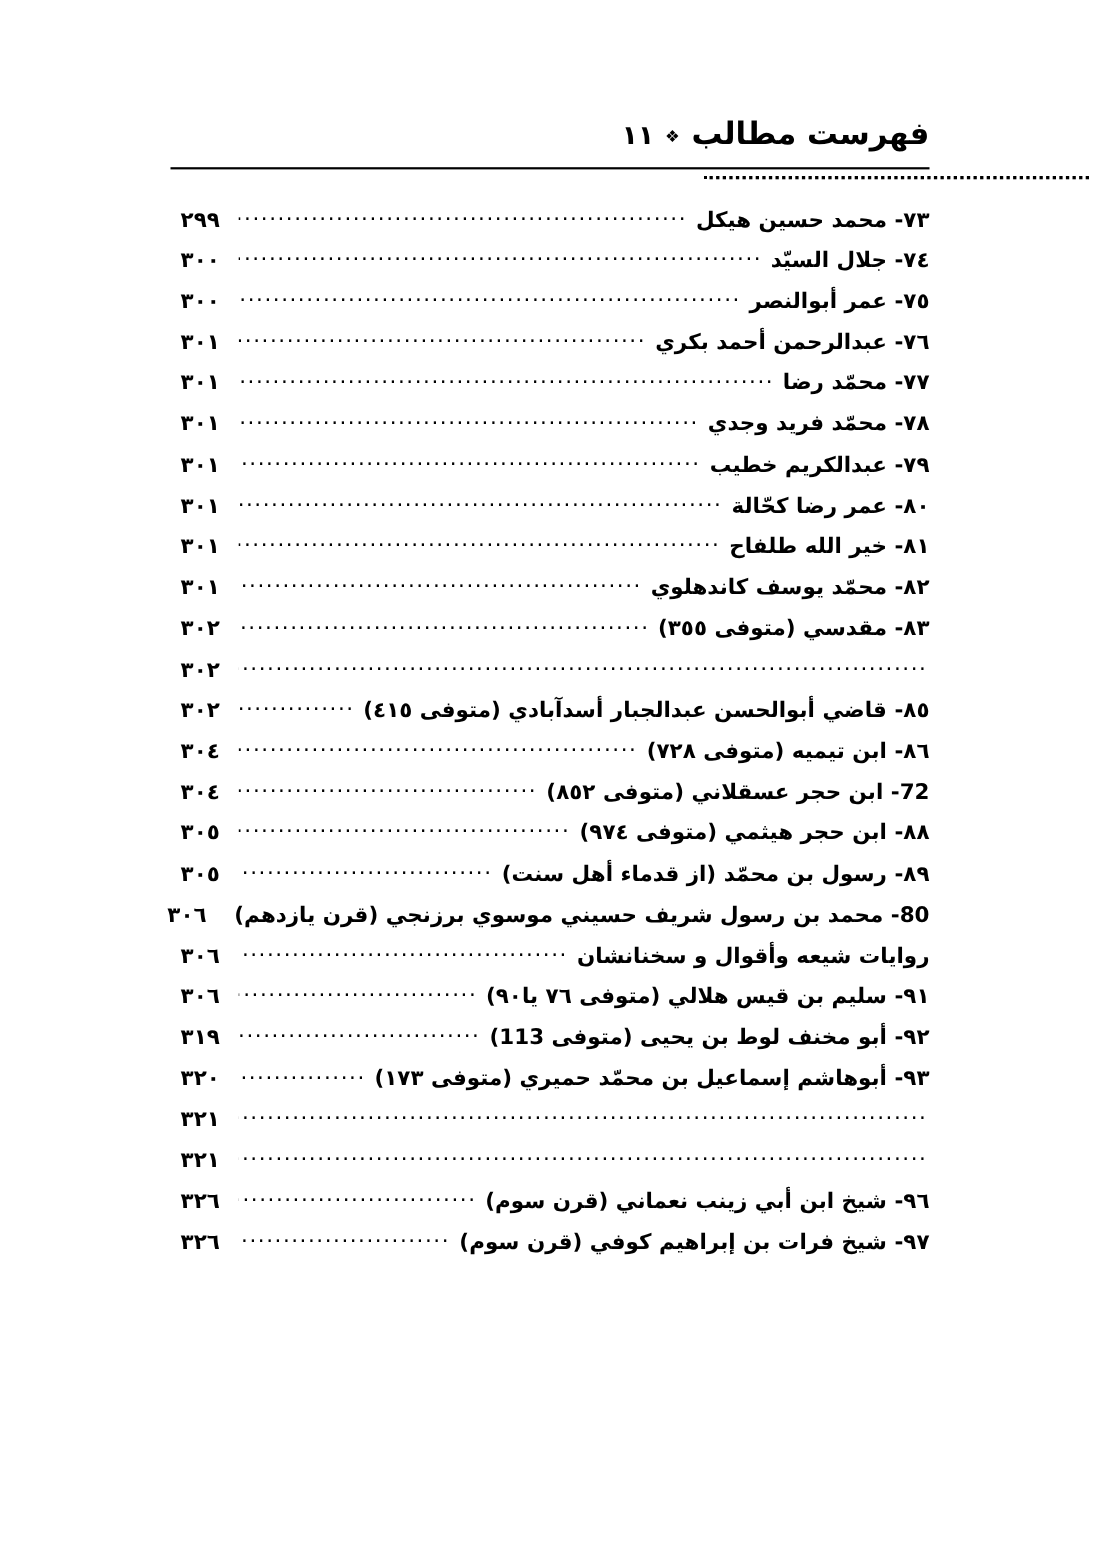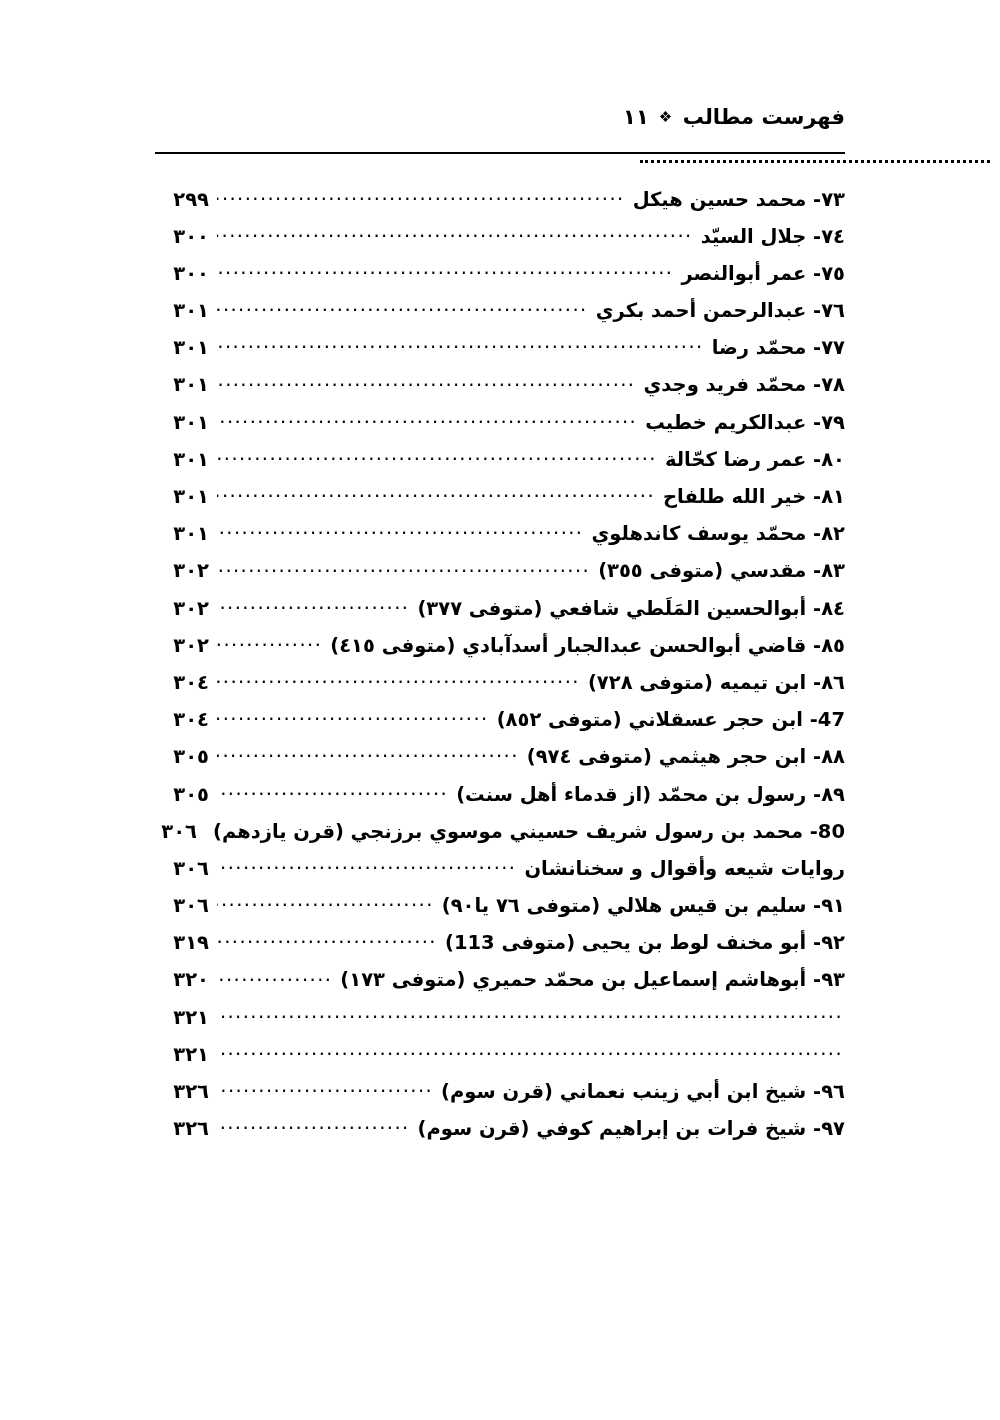--- a/index.html
+++ b/index.html
@@ -36,31 +36,31 @@
     display: flex;
     flex-direction: row;
     align-items: baseline;
     justify-content: flex-start;
     gap: 10px;
     font-size: 21px;
     font-weight: bold;
     letter-spacing: 0.5px;
   }
   .header-title {
-    font-size: 21px;
+    font-size: 28px;
     font-weight: bold;
   }
   .header-orn {
     font-size: 15px;
     line-height: 1;
     position: relative;
     top: -2px;
   }
   .header-pageno {
-    font-size: 21px;
+    font-size: 24px;
     font-weight: bold;
     margin-left: 16px;
   }
 
   
   .rule-solid {
     position: absolute;
     top: 152px;
     right: 155px;
     width: 690px;
@@ -117,21 +117,21 @@
     right: 0;
     white-space: nowrap;
     color: #000;
   }
   .toc-page {
     flex: 0 0 auto;
     font-weight: bold;
     font-size: 19.5px;
     padding-right: 6px;
     min-width: 54px;
-    text-align: right;
+    text-align: center;
   }
 </style>
 </head>
 <body>
 
 <div class="page">
 
   <div class="header">
     <div class="header-line">
       <span class="header-title">فهرست مطالب</span>
@@ -193,36 +193,35 @@
         <span class="toc-title">٨٢- محمّد یوسف كاندهلوي</span>
         <span class="toc-dots"></span>
         <span class="toc-page">٣٠١</span>
       </div>
       <div class="toc-row">
         <span class="toc-title">٨٣- مقدسي (متوفى ٣٥٥)</span>
         <span class="toc-dots"></span>
         <span class="toc-page">٣٠٢</span>
       </div>
       <div class="toc-row">
-        <span class="toc-title">٨٤- أبوالحسین المَلَطي شافعي (متوفى ٣٧٧)</span>
         <span class="toc-dots"></span>
         <span class="toc-page">٣٠٢</span>
       </div>
       <div class="toc-row">
         <span class="toc-title">٨٥- قاضي أبوالحسن عبدالجبار أسدآبادي (متوفى ٤١٥)</span>
         <span class="toc-dots"></span>
         <span class="toc-page">٣٠٢</span>
       </div>
       <div class="toc-row">
         <span class="toc-title">٨٦- ابن تیمیه (متوفى ٧٢٨)</span>
         <span class="toc-dots"></span>
         <span class="toc-page">٣٠٤</span>
       </div>
       <div class="toc-row">
-        <span class="toc-title">47- ابن حجر عسقلاني (متوفى ٨٥٢)</span>
+        <span class="toc-title">72- ابن حجر عسقلاني (متوفى ٨٥٢)</span>
         <span class="toc-dots"></span>
         <span class="toc-page">٣٠٤</span>
       </div>
       <div class="toc-row">
         <span class="toc-title">٨٨- ابن حجر هیثمي (متوفى ٩٧٤)</span>
         <span class="toc-dots"></span>
         <span class="toc-page">٣٠٥</span>
       </div>
       <div class="toc-row">
         <span class="toc-title">٨٩- رسول بن محمّد (از قدماء أهل سنت)</span>

